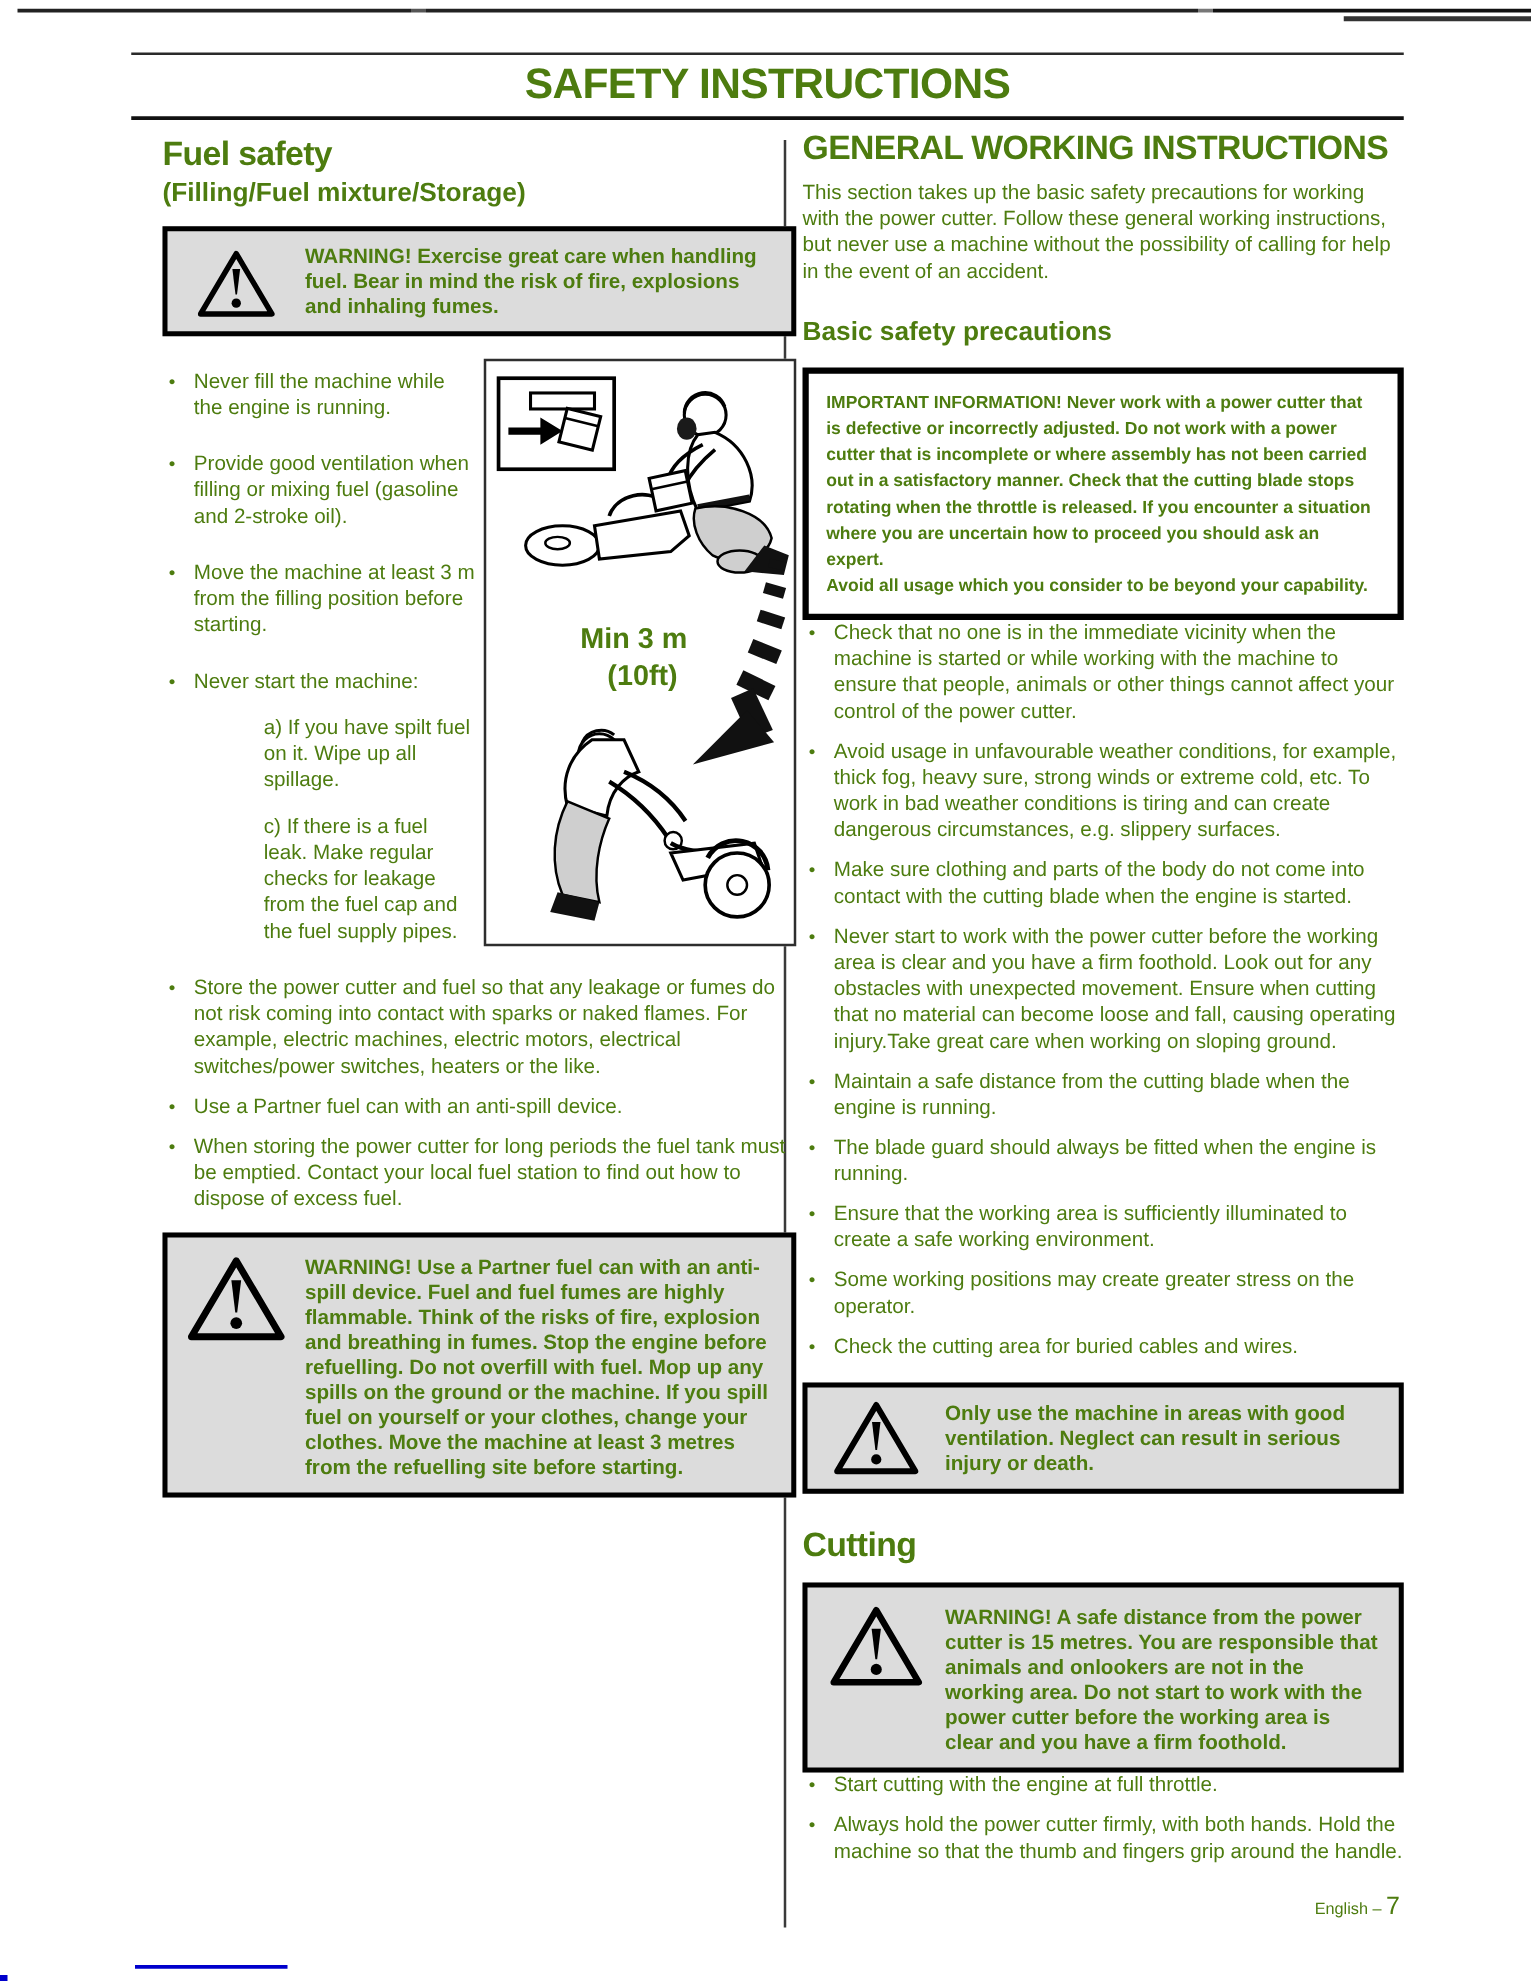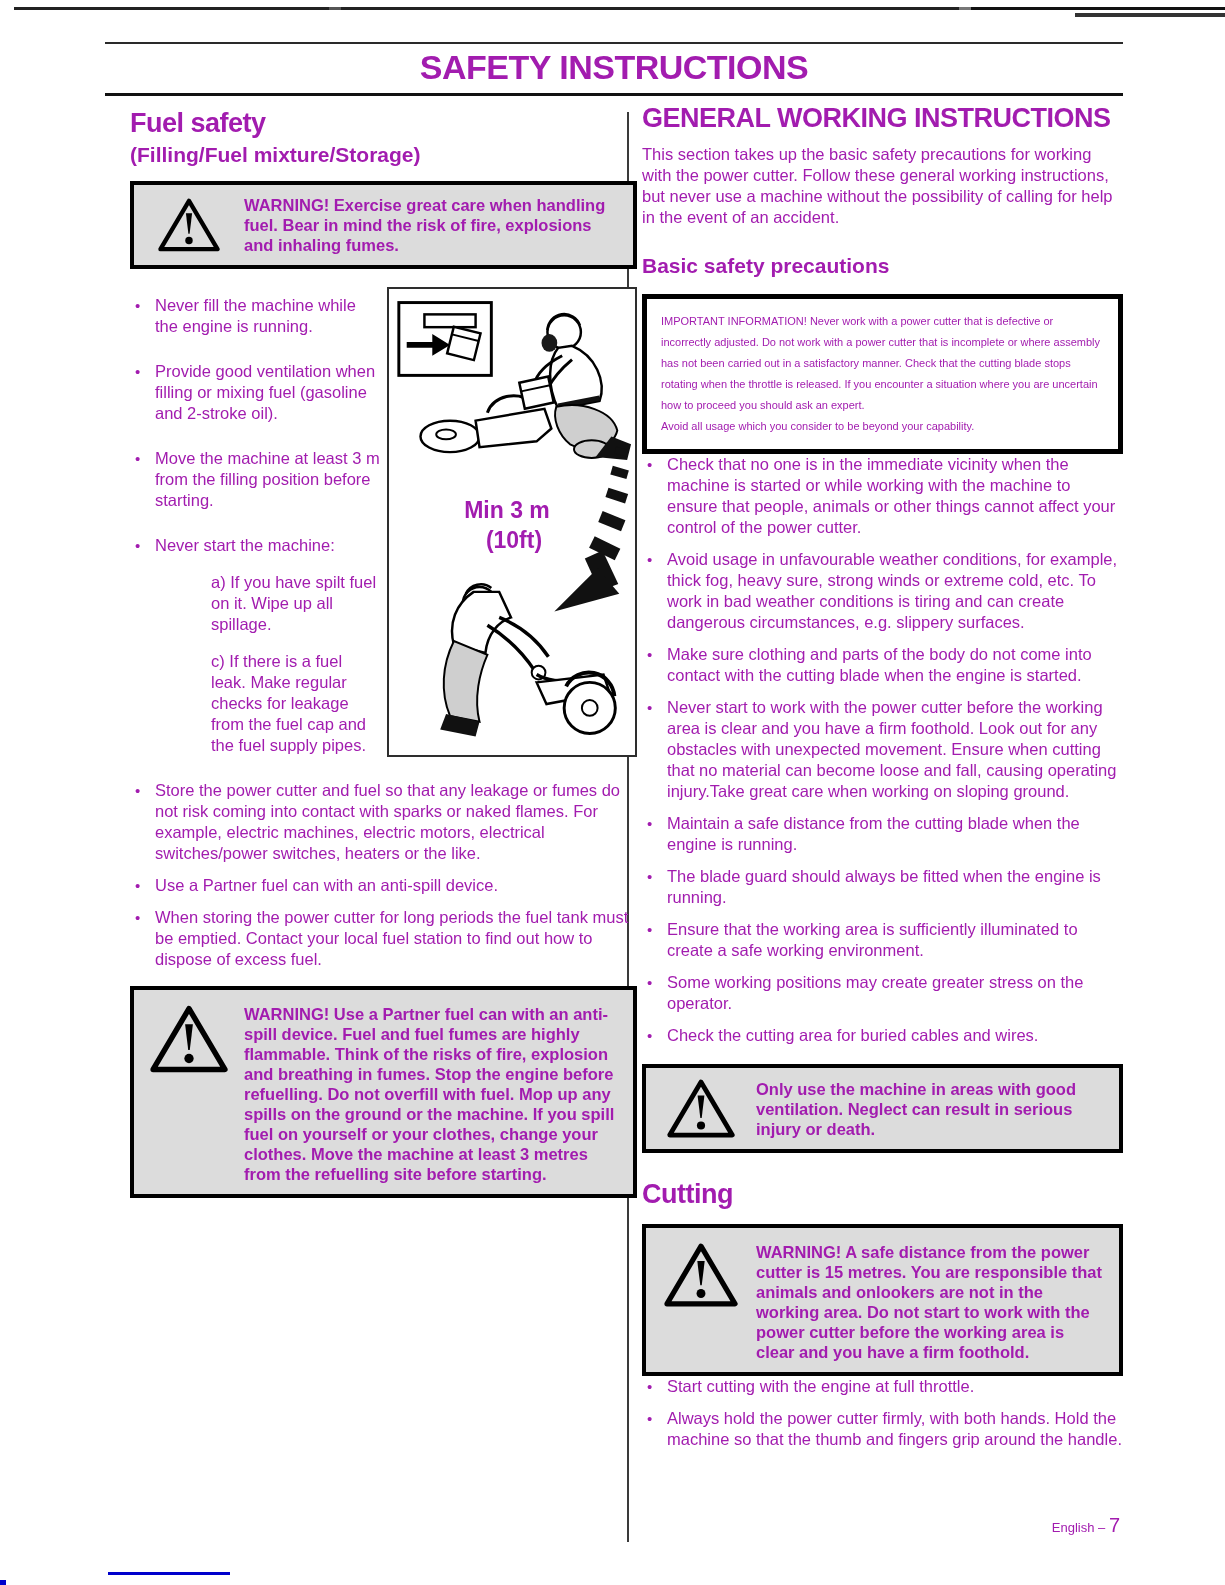--- a/index.html
+++ b/index.html
@@ -1,42 +1,42 @@
 <!DOCTYPE html>
 <html><head>
 <meta charset="utf-8">
 <style>
   html,body{margin:0;padding:0;background:#e9e9e9;}
   .page{
     position:relative;width:1225px;height:1585px;background:#ffffff;
-    font-family:"Liberation Sans","DejaVu Sans",sans-serif;color:#a21caf;
+    font-family:"Liberation Sans","DejaVu Sans",sans-serif;color:#4d7c0f;
     overflow:hidden;margin:0 auto;
   }
   .toprule{position:absolute;top:7px;left:14px;right:0;height:3px;
     background:linear-gradient(90deg,#222 0 26%,#555 26% 27%,#222 27% 78%,#777 78% 79%,#111 79% 100%);}
   .toprule2{position:absolute;top:13px;right:0;width:150px;height:4px;background:#333;}
   .header{position:absolute;left:105px;top:42px;width:1018px;}
   .rule-a{height:2px;background:#2a2a2a;}
   .rule-b{height:3px;background:#111;}
   .doc-title{margin:4px 0 6px 0;text-align:center;font-size:34px;font-weight:bold;letter-spacing:-0.5px;}
   .divider{position:absolute;left:627px;top:112px;width:2px;height:1430px;background:#3a3a3a;}
   .col-left{position:absolute;left:105px;top:108px;width:507px;margin-left:25px;}
   .col-right{position:absolute;left:642px;top:103px;width:481px;}
   .h-big{font-size:27px;font-weight:bold;margin:0 0 4px 0;letter-spacing:-0.5px;}
   .h-sub{font-size:21px;font-weight:bold;margin:0 0 14px 0;}
   .body-txt{font-size:16.5px;line-height:21px;}
   .intro{margin:10px 0 0 0;}
   
-  .warnbox{border:4px solid #000;background:#dcdcdc;display:flex;align-items:center;
+  .warnbox{border:4px solid #000;background:#dcdcdc;display:flex;align-items:flex-end;
     padding:10px 12px 10px 0;box-sizing:border-box;}
   .warnbox.align-top{align-items:flex-start;padding-top:14px;}
   .tricol{flex:0 0 110px;display:flex;justify-content:center;}
   .warntext{font-weight:bold;font-size:16.5px;line-height:20px;}
   .impbox{border:5px solid #000;background:#fff;padding:12px 14px;box-sizing:border-box;}
-  .impbox p{margin:0;font-weight:normal;font-size:11px;line-height:21px;}
+  .impbox p{margin:0;font-weight:bold;font-size:14px;line-height:21px;}
   
   ul.blist{list-style:none;margin:0;padding:0;}
   ul.blist li{position:relative;padding-left:25px;margin:0 0 11px 0;font-size:16.5px;line-height:21px;}
   ul.blist li::before{content:"\2022";position:absolute;left:5px;top:0;font-size:15px;}
   ul.blist.narrow li{margin-bottom:24px;}
   .subitem{margin:16px 0 0 56px;}
   
   .media-row{display:flex;margin-top:18px;}
   .media-row .bullets-wrap{width:250px;padding-top:8px;}
   .illu-box{position:relative;width:246px;height:466px;border:2px solid #2e2e2e;margin-left:7px;background:#fff;flex:0 0 auto;}

